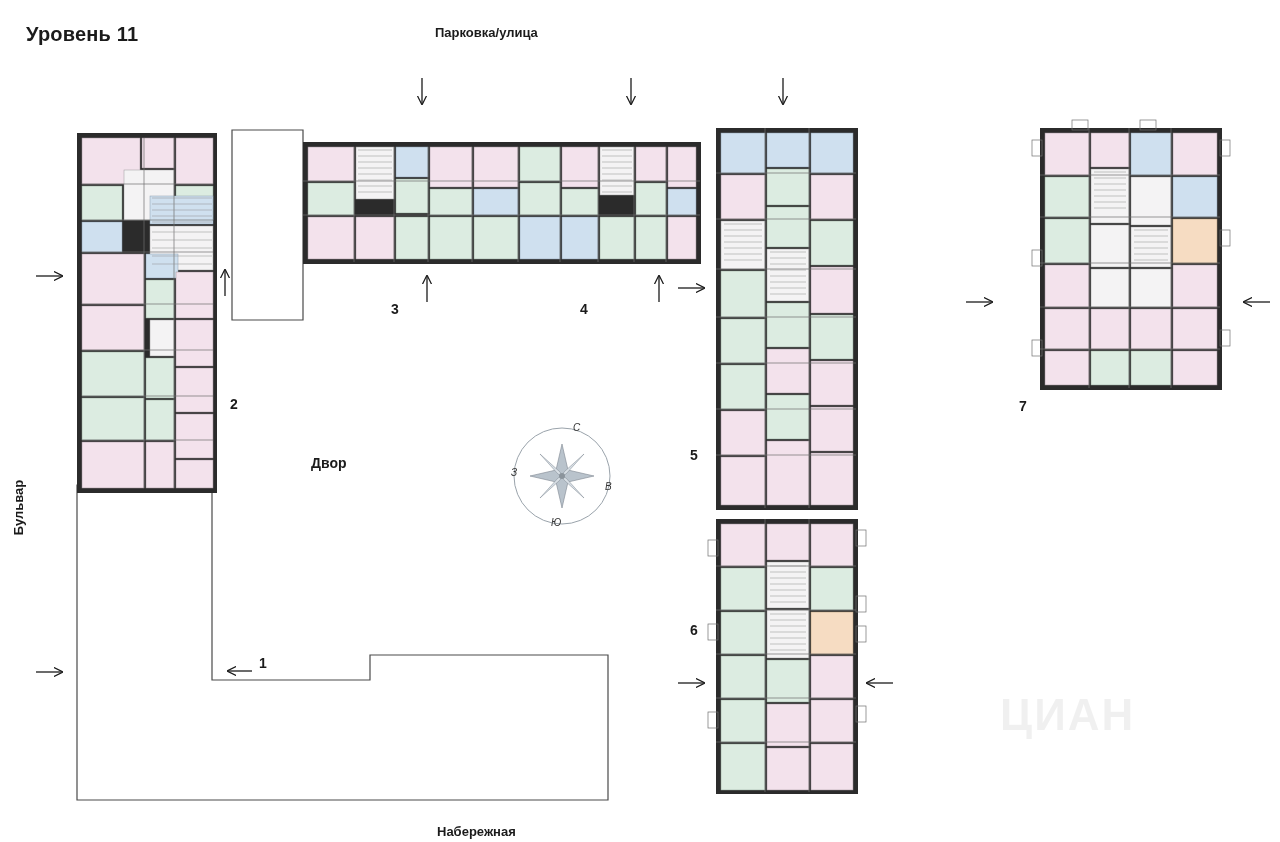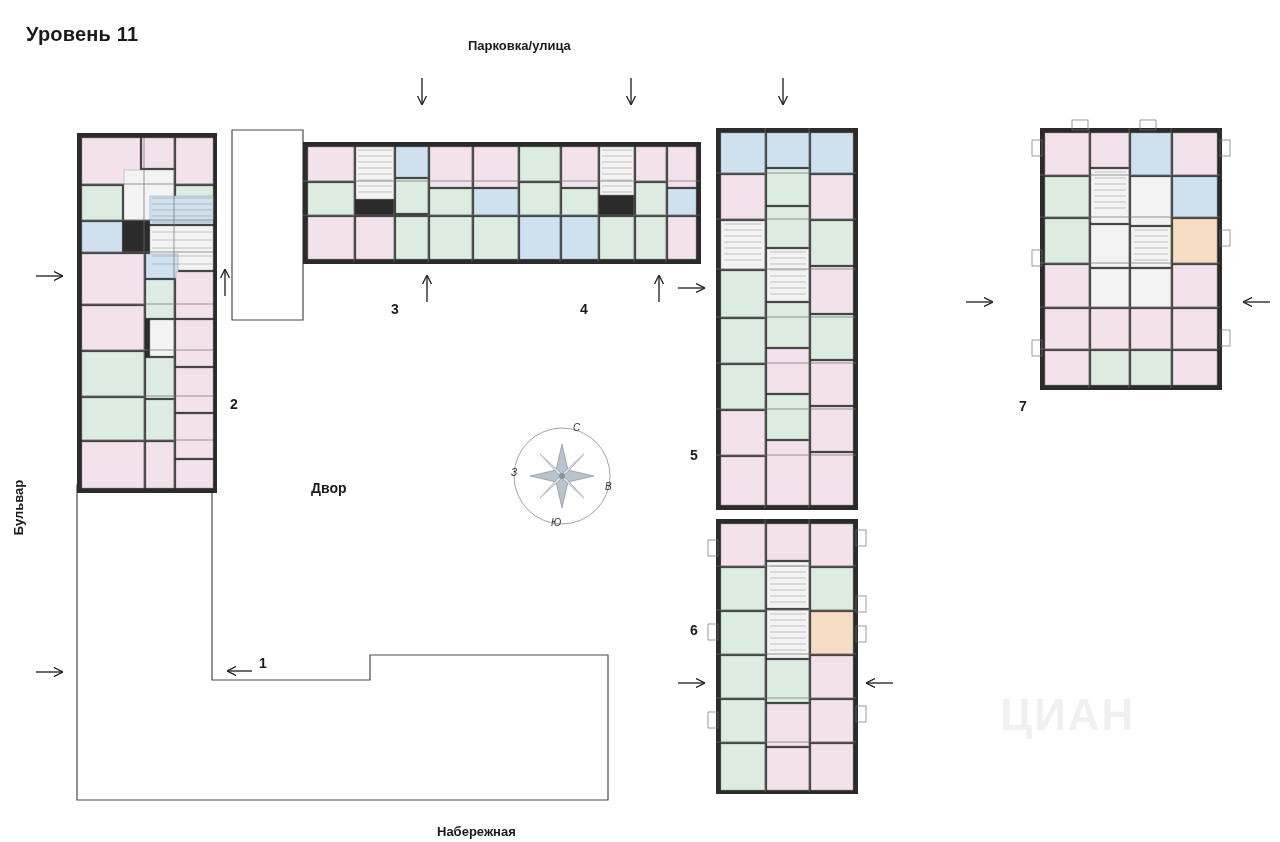--- a/index.html
+++ b/index.html
@@ -28,42 +28,40 @@
     letter-spacing: 0.2px;
     margin-top: 15px;
   }
   .edge-label {
     position: absolute;
     font-size: 13px;
     font-weight: bold;
   }
   .edge-top {
     left: 435px;
-    top: 38px;
-    margin-left: 33px;
+    top: 25px;
   }
   .edge-bottom {
     left: 437px;
     top: 824px;
   }
   .edge-left {
     left: -22px;
     top: 500px;
     transform: rotate(-90deg);
     transform-origin: center center;
     width: 80px;
     text-align: center;
   }
   .yard-label {
     position: absolute;
     left: 311px;
     top: 455px;
     font-size: 14px;
     font-weight: bold;
-    margin-top: 25px;
   }
   .bnum {
     position: absolute;
     font-size: 14px;
     font-weight: bold;
   }
   .compass {
     position: absolute;
     left: 511px;
     top: 425px;

